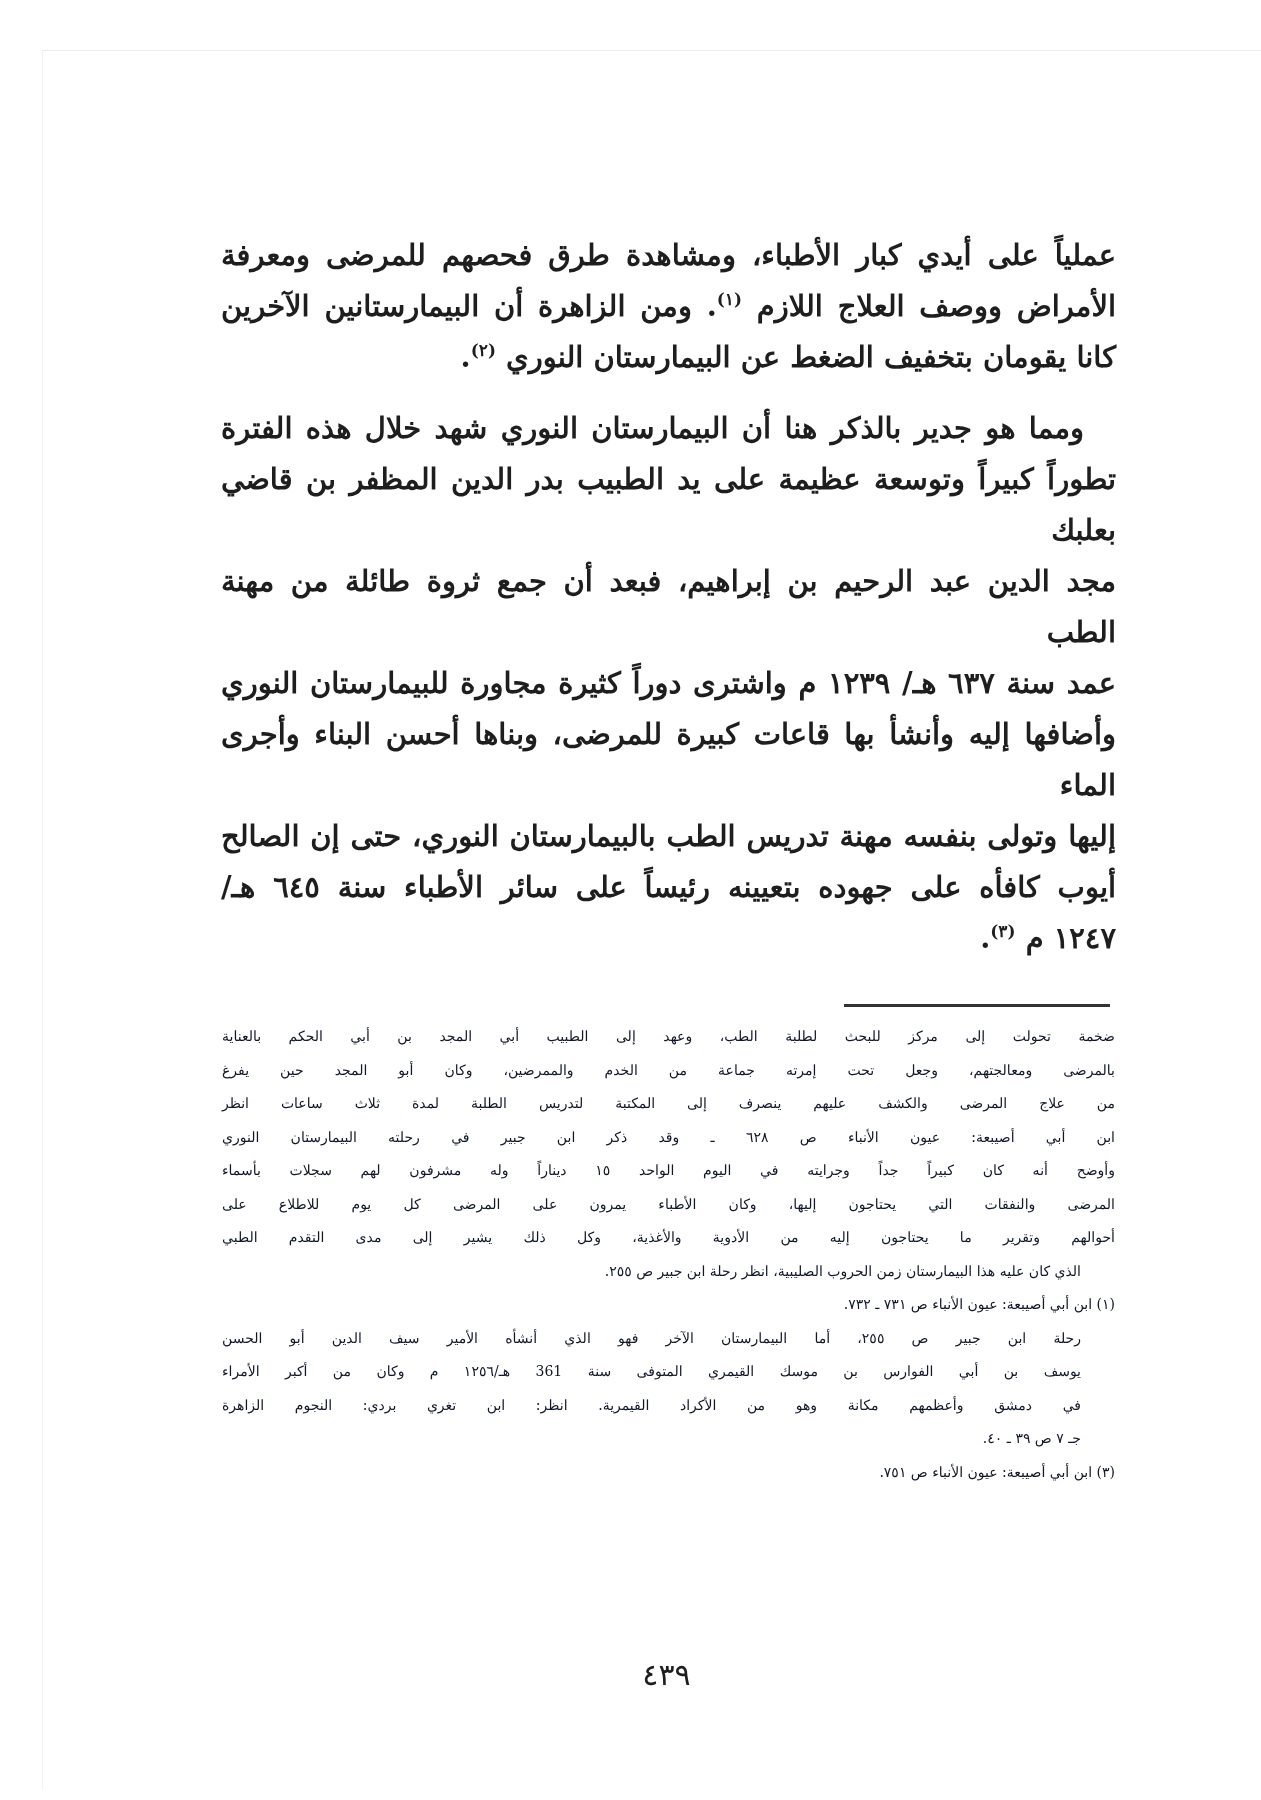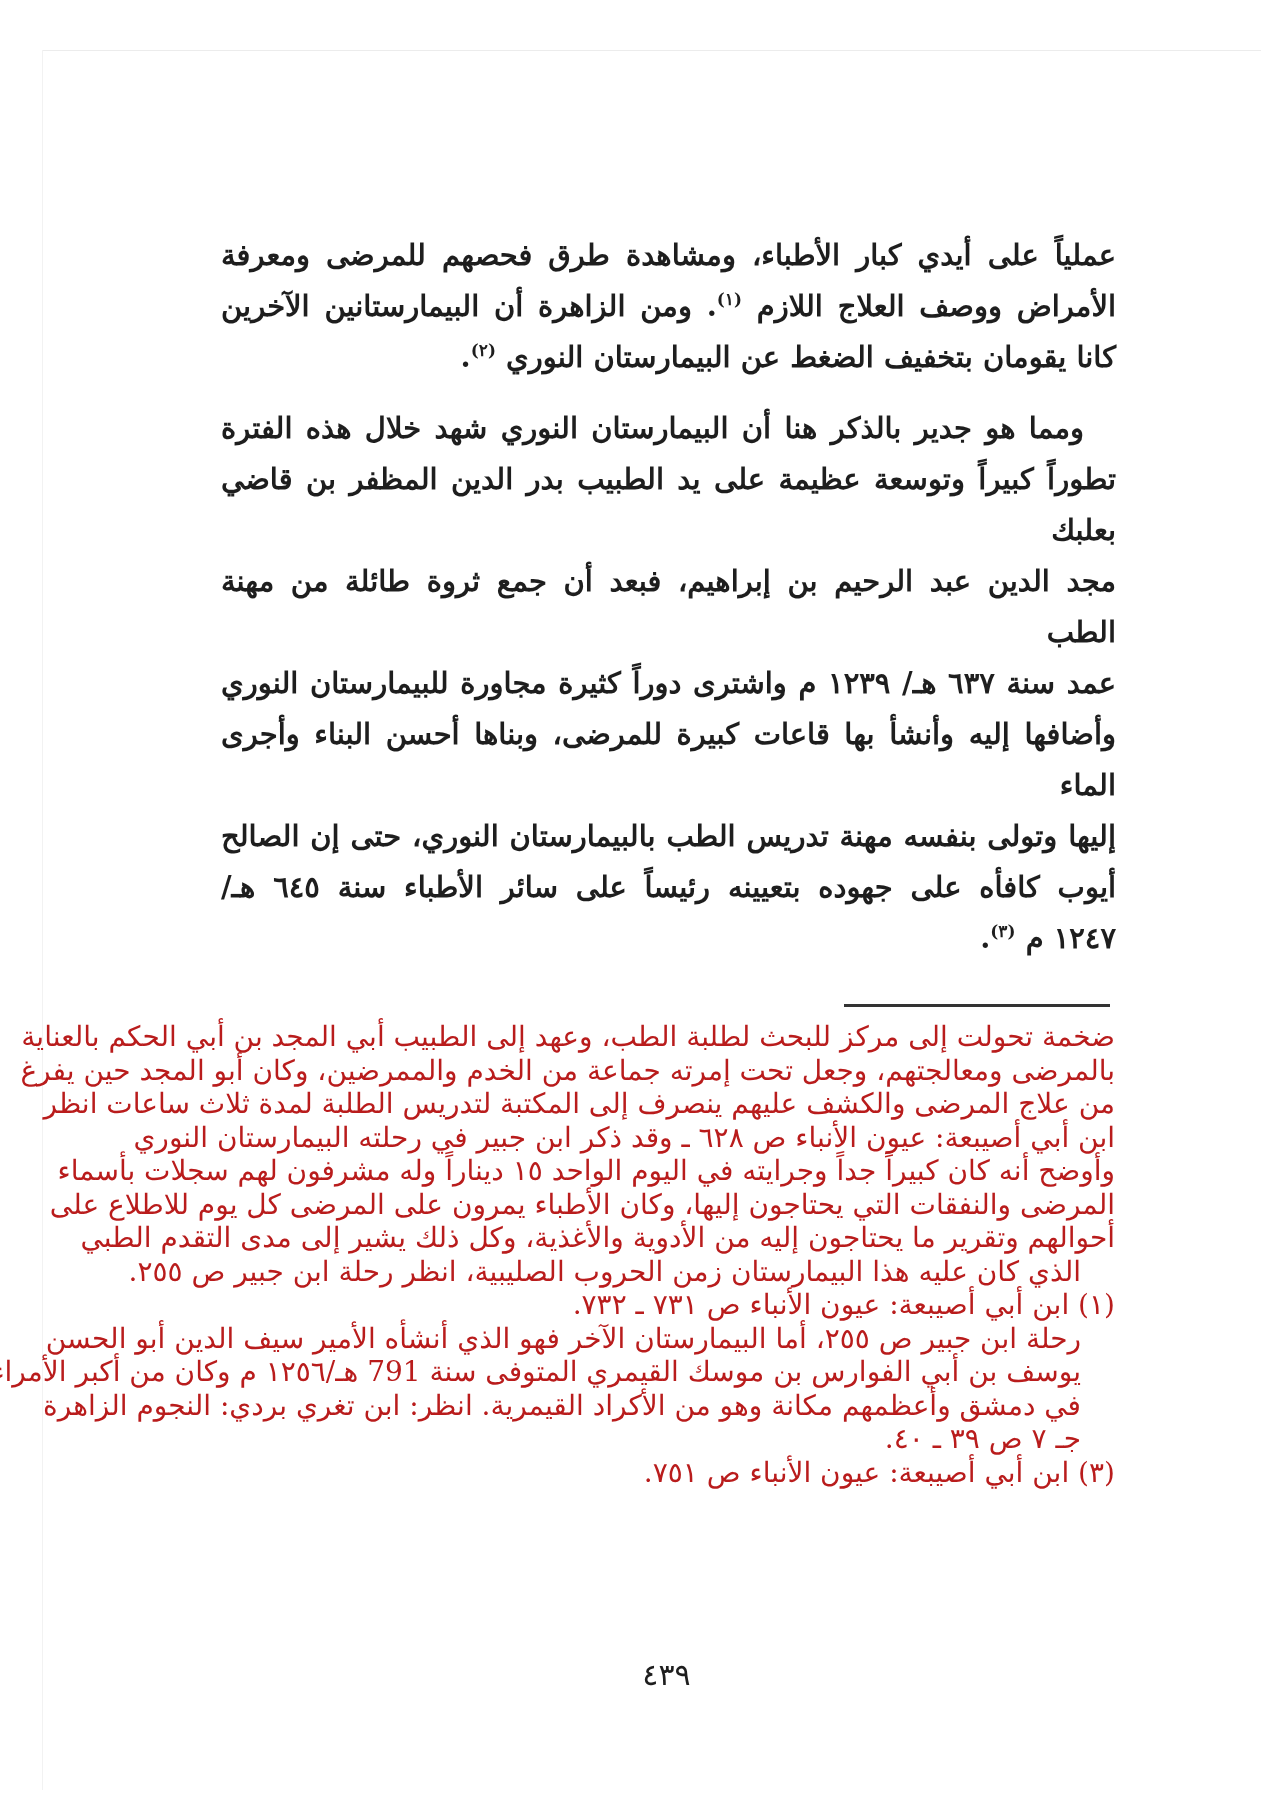--- a/index.html
+++ b/index.html
@@ -77,24 +77,24 @@
       width: 266px;
       height: 3px;
       background: #333333;
     }
     .footnotes {
       position: absolute;
       left: 186px;
       top: 1020px;
       width: 893px;
       direction: rtl;
-      font-size: 28px;
+      font-size: 14px;
       line-height: 33.5px;
       font-weight: normal;
-      color: #b91c1c;
+      color: #0f172a;
     }
     .fn-line {
       display: block;
       text-align: justify;
       text-align-last: justify;
       white-space: nowrap;
     }
     .fn-line.last {
       text-align-last: right;
     }
@@ -154,21 +154,21 @@
       <span class="fn-line">أحوالهم وتقرير ما يحتاجون إليه من الأدوية والأغذية، وكل ذلك يشير إلى مدى التقدم الطبي</span>
       <span class="fn-line last hang">الذي كان عليه هذا البيمارستان زمن الحروب الصليبية، انظر رحلة ابن جبير ص ٢٥٥.</span>
     </div>
 
     <div>
       <span class="fn-line last"><span>(١)</span> <span>ابن أبي أصيبعة: عيون الأنباء ص ٧٣١ ـ ٧٣٢.</span></span>
     </div>
 
     <div>
       <span class="fn-line hang">رحلة ابن جبير ص ٢٥٥، أما البيمارستان الآخر فهو الذي أنشأه الأمير سيف الدين أبو الحسن</span>
-      <span class="fn-line hang">يوسف بن أبي الفوارس بن موسك القيمري المتوفى سنة 791 هـ/١٢٥٦ م وكان من أكبر الأمراء</span>
+      <span class="fn-line hang">يوسف بن أبي الفوارس بن موسك القيمري المتوفى سنة 361 هـ/١٢٥٦ م وكان من أكبر الأمراء</span>
       <span class="fn-line hang">في دمشق وأعظمهم مكانة وهو من الأكراد القيمرية. انظر: ابن تغري بردي: النجوم الزاهرة</span>
       <span class="fn-line last hang">جـ ٧ ص ٣٩ ـ ٤٠.</span>
     </div>
 
     <div>
       <span class="fn-line last"><span>(٣)</span> <span>ابن أبي أصيبعة: عيون الأنباء ص ٧٥١.</span></span>
     </div>
   </div>
 
   <div class="page-number">٤٣٩</div>

